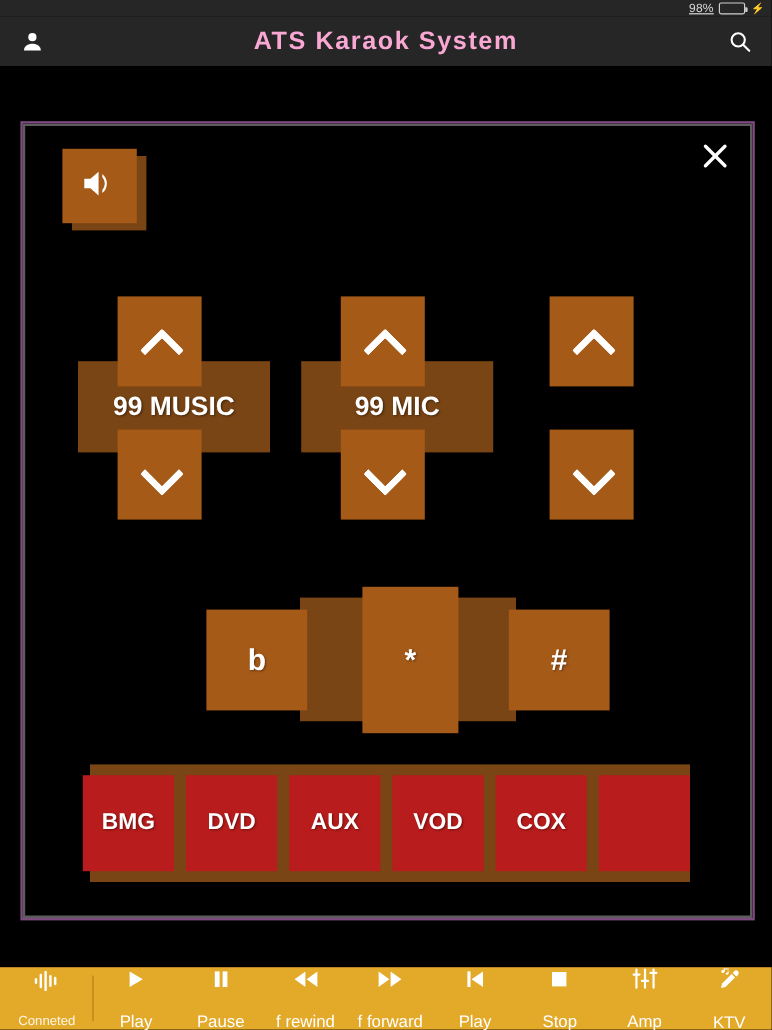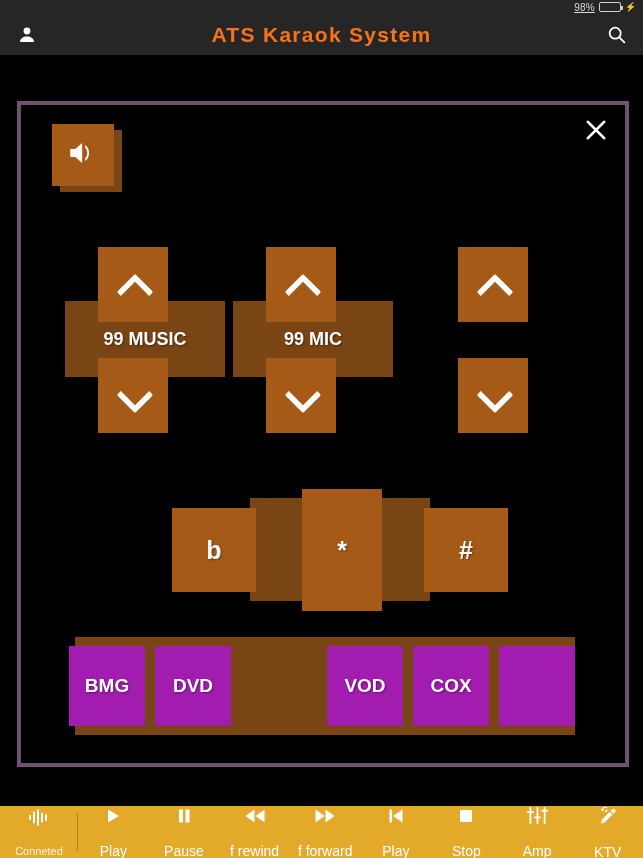--- a/index.html
+++ b/index.html
@@ -37,21 +37,21 @@
 
   
   .header {
     position: absolute; top: 14px; left: 0;
     width: 643px; height: 41px;
     background: #262626;
     display: flex; align-items: center;
   }
   .header-title {
     position: absolute; left: 0; right: 0; text-align: center;
-    color: #f97316; font-size: 21px; font-weight: 600; letter-spacing: 1.3px;
+    color: #f9a8d4; font-size: 21px; font-weight: 600; letter-spacing: 1.3px;
   }
   .hdr-icon-btn {
     width: 54px; height: 41px;
     display: flex; align-items: center; justify-content: center;
     z-index: 2;
   }
   .hdr-icon-btn.right { position: absolute; right: 0; }
   .hdr-icon-btn svg { display: block; }
 
   
@@ -86,21 +86,21 @@
   .cross-row {
     position: absolute; left: 0; top: 144px; width: 612px; height: 186px;
   }
   .cross { position: absolute; width: 160px; height: 186px; }
   .cross .hbar {
     position: absolute; left: 0; top: 54px;
     width: 160px; height: 76px; background: #7A4515;
     display: flex; align-items: center; justify-content: center;
   }
   .cross .hbar .lbl {
-    color: #fff; font-size: 18px; font-weight: 700; white-space: nowrap;
+    color: #fff; font-size: 22px; font-weight: 700; white-space: nowrap;
     text-shadow: 1px 1px 2px rgba(0,0,0,.45);
   }
   .cross .vbtn {
     position: absolute; left: 33px; width: 70px; height: 75px;
     background: #A55A18;
     display: flex; align-items: center; justify-content: center;
   }
   .cross .vbtn.up { top: 0; }
   .cross .vbtn.down { bottom: 0; }
   .chev {
@@ -132,21 +132,21 @@
   .sym-hash { left: 252px; top: 19px; width: 84px; height: 84px; font-size: 25px; }
 
   
   .srcrow { position: absolute; left: 50px; top: 534px; width: 512px; height: 98px; }
   .src-backbar {
     position: absolute; left: 6px; top: 0; width: 500px; height: 98px;
     background: #7A4515;
   }
   .src-btn {
     position: absolute; top: 9px; width: 76px; height: 80px;
-    background: #a21caf;
+    background: #b91c1c;
     display: flex; align-items: center; justify-content: center;
     color: #fff; font-size: 19px; font-weight: 700;
     text-shadow: 1px 1px 2px rgba(0,0,0,.4);
     text-align: center;
   }
 
   
   .toolbar {
     position: absolute; left: 0; bottom: 0;
     width: 643px; height: 52px;
@@ -226,21 +226,21 @@
         <span class="lbl">99 MUSIC</span>
       </div>
       <div class="vbtn up">
         <span class="chev"></span>
       </div>
       <div class="vbtn down">
         <span class="chev dn"></span>
       </div>
     </div>
 
-    <div class="cross" style="left:214px">
+    <div class="cross" style="left:232px">
       <div class="hbar">
         <span class="lbl">99 MIC</span>
       </div>
       <div class="vbtn up">
         <span class="chev"></span>
       </div>
       <div class="vbtn down">
         <span class="chev dn"></span>
       </div>
     </div>
@@ -260,20 +260,21 @@
     <div class="sym-backbar"></div>
     <div class="sym-btn sym-b">b</div>
     <div class="sym-btn sym-star">*</div>
     <div class="sym-btn sym-hash">#</div>
   </div>
 
   <div class="srcrow">
     <div class="src-backbar"></div>
     <div class="src-btn" style="left:0">BMG</div>
     <div class="src-btn" style="left:86px">DVD</div>
+    <div class="src-btn" style="left:172px">AUX</div>
     <div class="src-btn" style="left:258px">VOD</div>
     <div class="src-btn" style="left:344px">COX</div>
     <div class="src-btn" style="left:430px"></div>
   </div>
 
 </div>
 
 <div class="toolbar">
 
   <div class="tool status">

